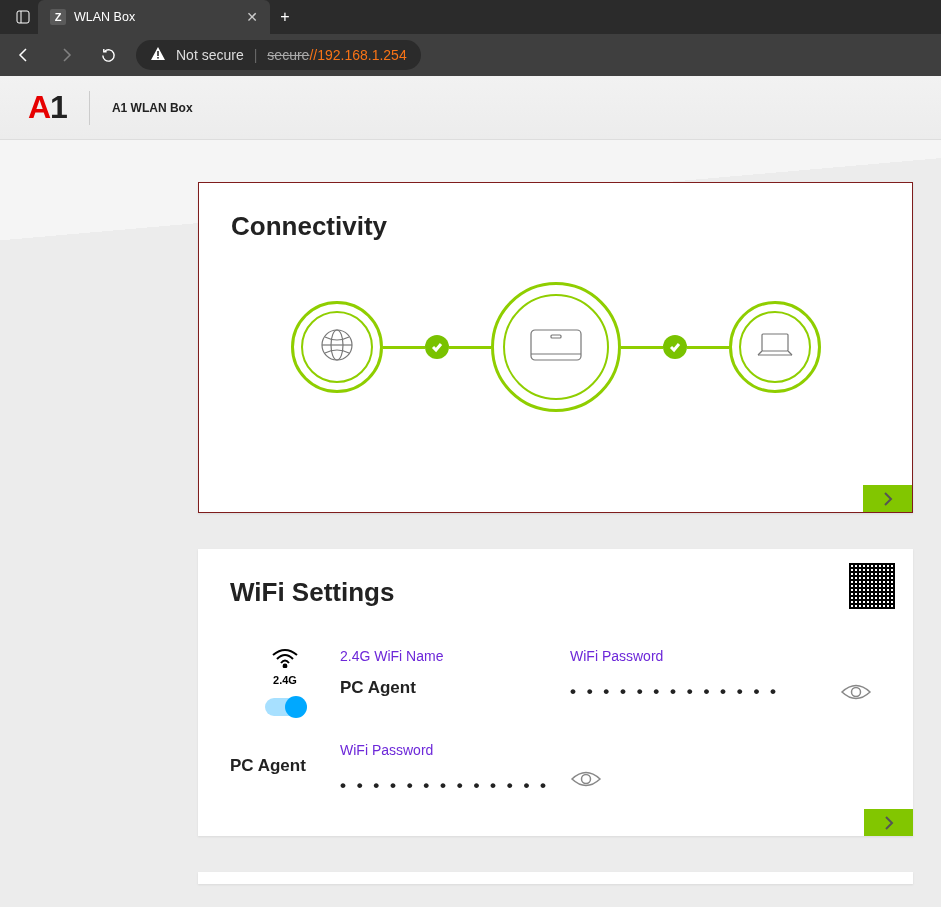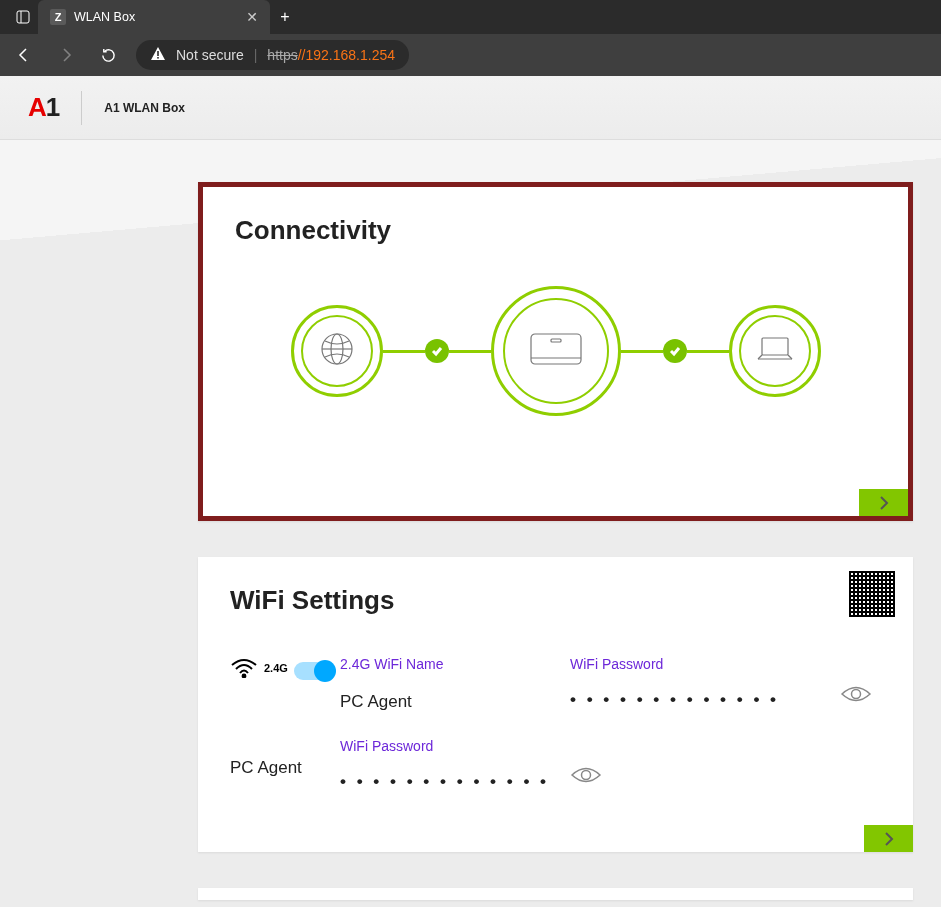--- a/index.html
+++ b/index.html
@@ -52,34 +52,34 @@
 .page::before {
   content:""; position:absolute; inset:0;
   background: linear-gradient(175deg, #f5f5f5 0 18%, #ececec 18% 100%);
 }
 .header {
   position:relative; z-index:1;
   height:64px; display:flex; align-items:center; gap:22px;
   padding-left:28px; border-bottom:1px solid #ddd;
   background:linear-gradient(#f2f2f2,#ececec);
 }
-.logo { font-weight:900; font-size:26px; font-family: Arial, sans-serif; letter-spacing:-1px; }
+.logo { font-weight:900; font-size:32px; font-family: Arial, sans-serif; letter-spacing:-1px; }
 .logo .a { color:#e60000; }
 .logo .one { color:#222; }
 .vr { width:1px; height:34px; background:#ccc; }
 .header-title { font-size:12px; font-weight:700; color:#222; }
 
 .content { position:relative; z-index:1; padding:42px 0 0 198px; }
 
 .card {
   width:715px; background:#fff; position:relative;
   margin-bottom:36px; padding:28px 32px 60px;
   box-shadow:0 1px 2px rgba(0,0,0,.08);
 }
-.card.green-border { border:5px solid #7f1d1d; }
+.card.green-border { border:1px solid #7f1d1d; }
 .card-title { font-size:26px; font-weight:700; color:#222; margin-bottom:40px; }
 
 .arrow-tab {
   position:absolute; right:0; bottom:0; width:49px; height:27px;
   background:#82c600; display:flex; align-items:center; justify-content:center;
 }
 .arrow-tab svg { stroke:#555; stroke-width:2; fill:none; }
 
 
 .diagram { display:flex; align-items:center; justify-content:center; gap:0; margin:20px 0 40px; }
@@ -105,38 +105,38 @@
   background:
     repeating-linear-gradient(0deg,#000 0 2px, transparent 2px 4px),
     repeating-linear-gradient(90deg,#000 0 2px, transparent 2px 4px);
   background-blend-mode:multiply;
 }
 .wifi-row {
   display:grid;
   grid-template-columns: 110px 230px 270px 60px;
   align-items:start; margin-top:26px;
 }
-.wifi-band { display:flex; flex-direction:row; align-items:center; gap:6px; }
+.wifi-band { display:flex; flex-direction:column; align-items:center; gap:6px; }
 .wifi-band svg { stroke:#000; fill:none; stroke-width:2; }
 .band-label { font-size:11px; font-weight:700; }
 .toggle {
   width:40px; height:18px; border-radius:10px; background:#a7e0ff;
   position:relative; margin-top:6px;
 }
 .toggle::after {
   content:""; position:absolute; right:-2px; top:-2px;
   width:22px; height:22px; border-radius:50%; background:#00a8ff;
 }
 .field-label { font-size:14px; color:#6d28d9; }
-.field-value { font-size:17px; font-weight:400; color:#222; margin-top:20px; }
+.field-value { font-size:17px; font-weight:700; color:#222; margin-top:14px; }
 .dots { font-size:17px; letter-spacing:3px; color:#222; margin-top:18px; font-weight:700; }
 .eye { align-self:center; margin-top:24px; }
 .eye svg { stroke:#888; fill:none; stroke-width:1.5; }
 
-.card.wifi { padding-bottom:60px; }
+.card.wifi { padding-bottom:40px; }
 .card.next { height:12px; padding:0; }
 </style>
 </head>
 <body>
 
 <div class="browser-chrome">
   <div class="tab-bar">
     <div class="tab-panel-btn">
       <svg viewBox="0 0 16 16">
           <rect x="2" y="2" width="12" height="12" rx="2"></rect>
@@ -171,21 +171,21 @@
       <span class="warn">
         <svg viewBox="0 0 16 16">
             <path fill="#fff" d="M8 1 L15 14 H1 Z"></path>
             <rect x="7.2" y="5" width="1.6" height="5" fill="#2b2b2b"></rect>
             <rect x="7.2" y="11" width="1.6" height="1.6" fill="#2b2b2b"></rect>
           </svg>
       </span>
       <span>Not secure</span>
       <span class="sep">|</span>
       <span>
-        <span class="proto">https</span><span class="host">//192.168.1.254</span>
+        <span class="proto">secure</span><span class="host">//192.168.1.254</span>
       </span>
     </div>
   </div>
 </div>
 
 <div class="page">
   <div class="header">
     <span class="logo"><span class="a">A</span><span class="one">1</span></span>
     <span class="vr"></span>
     <span class="header-title">A1 WLAN Box</span>

